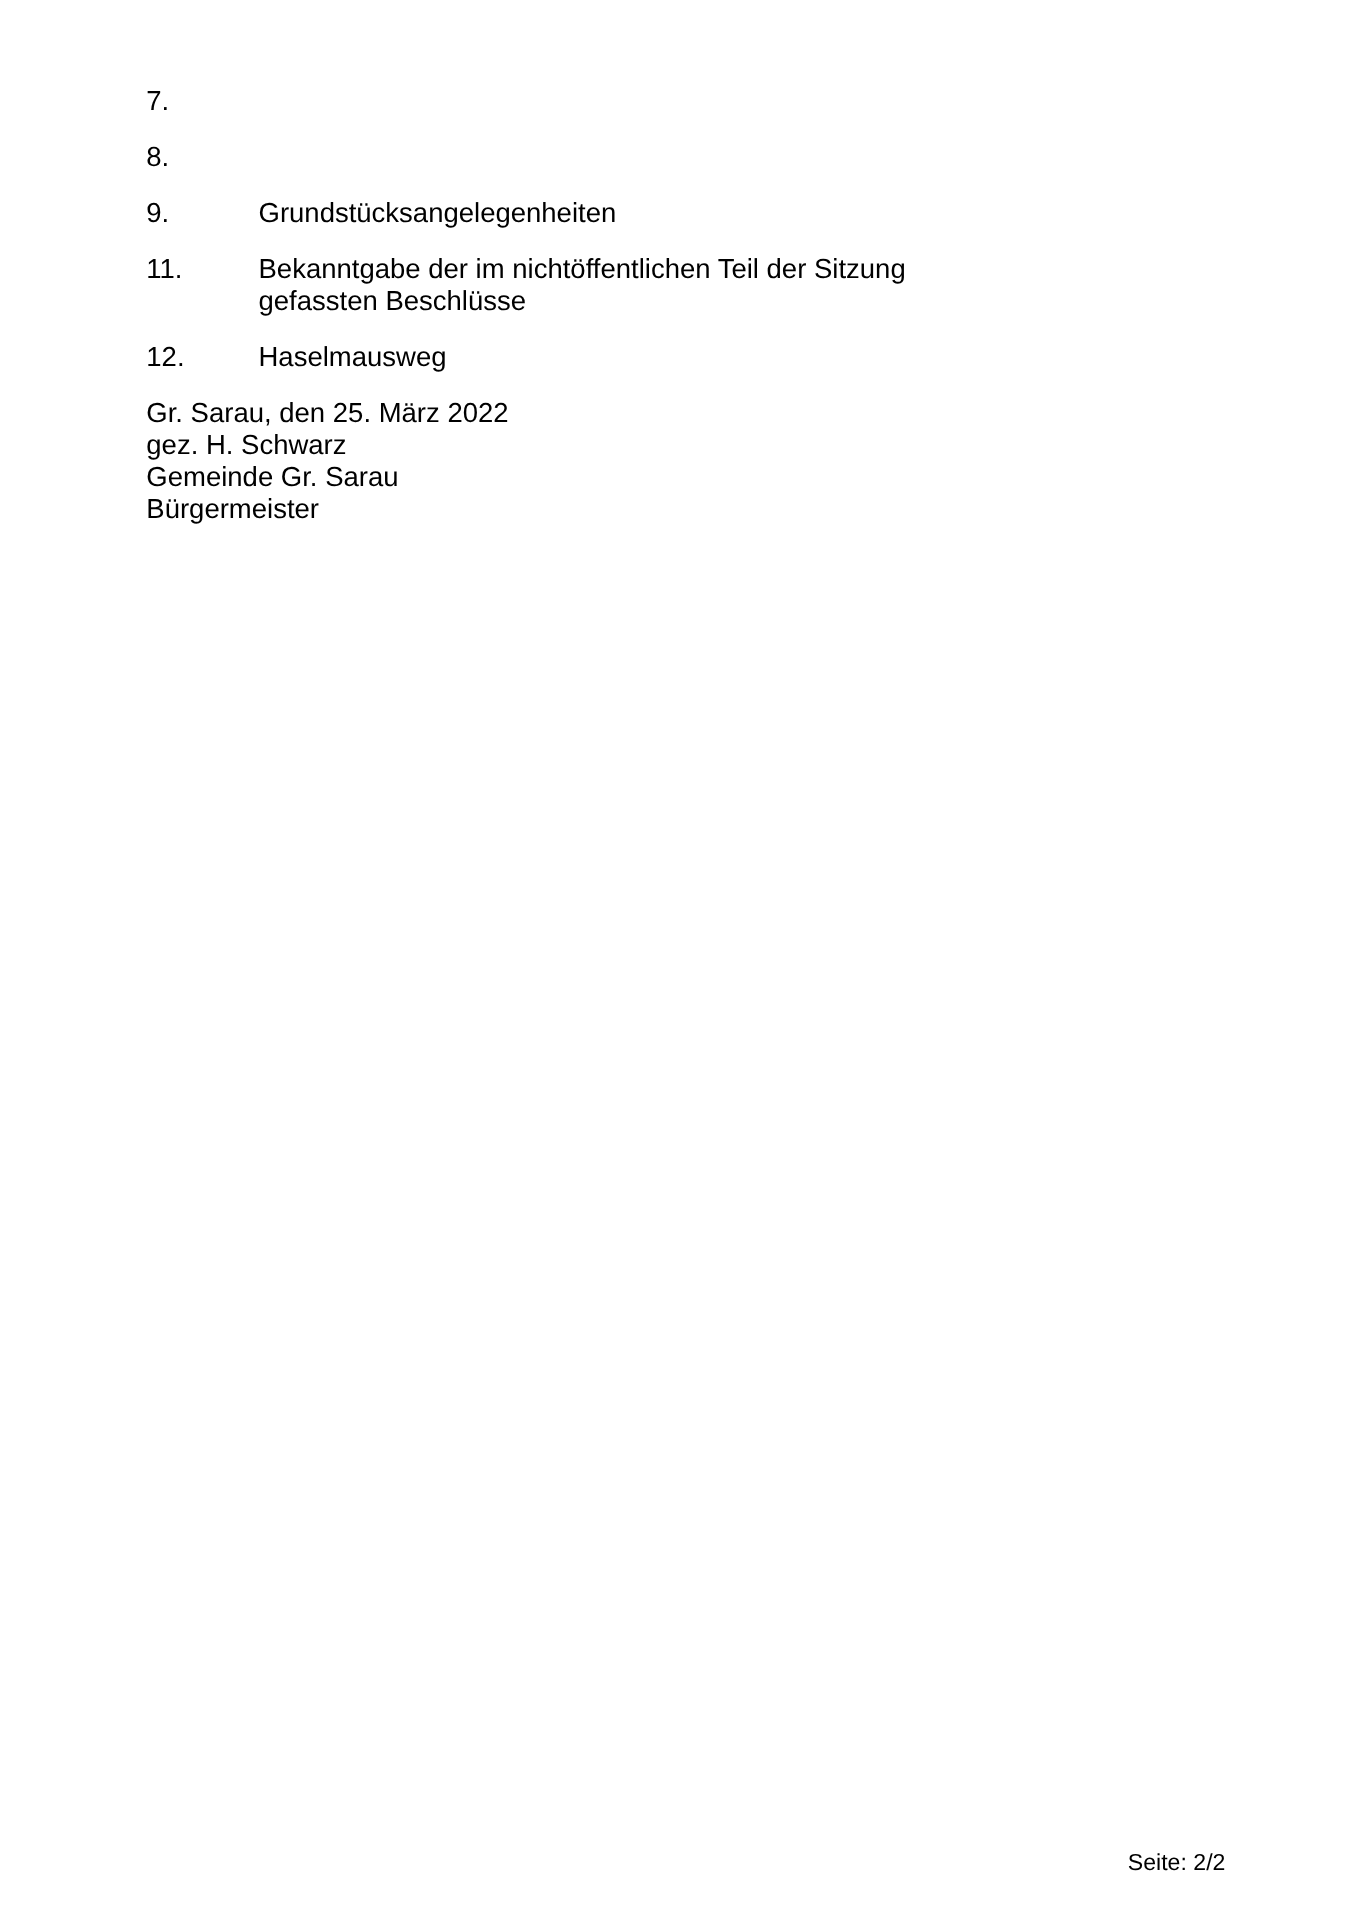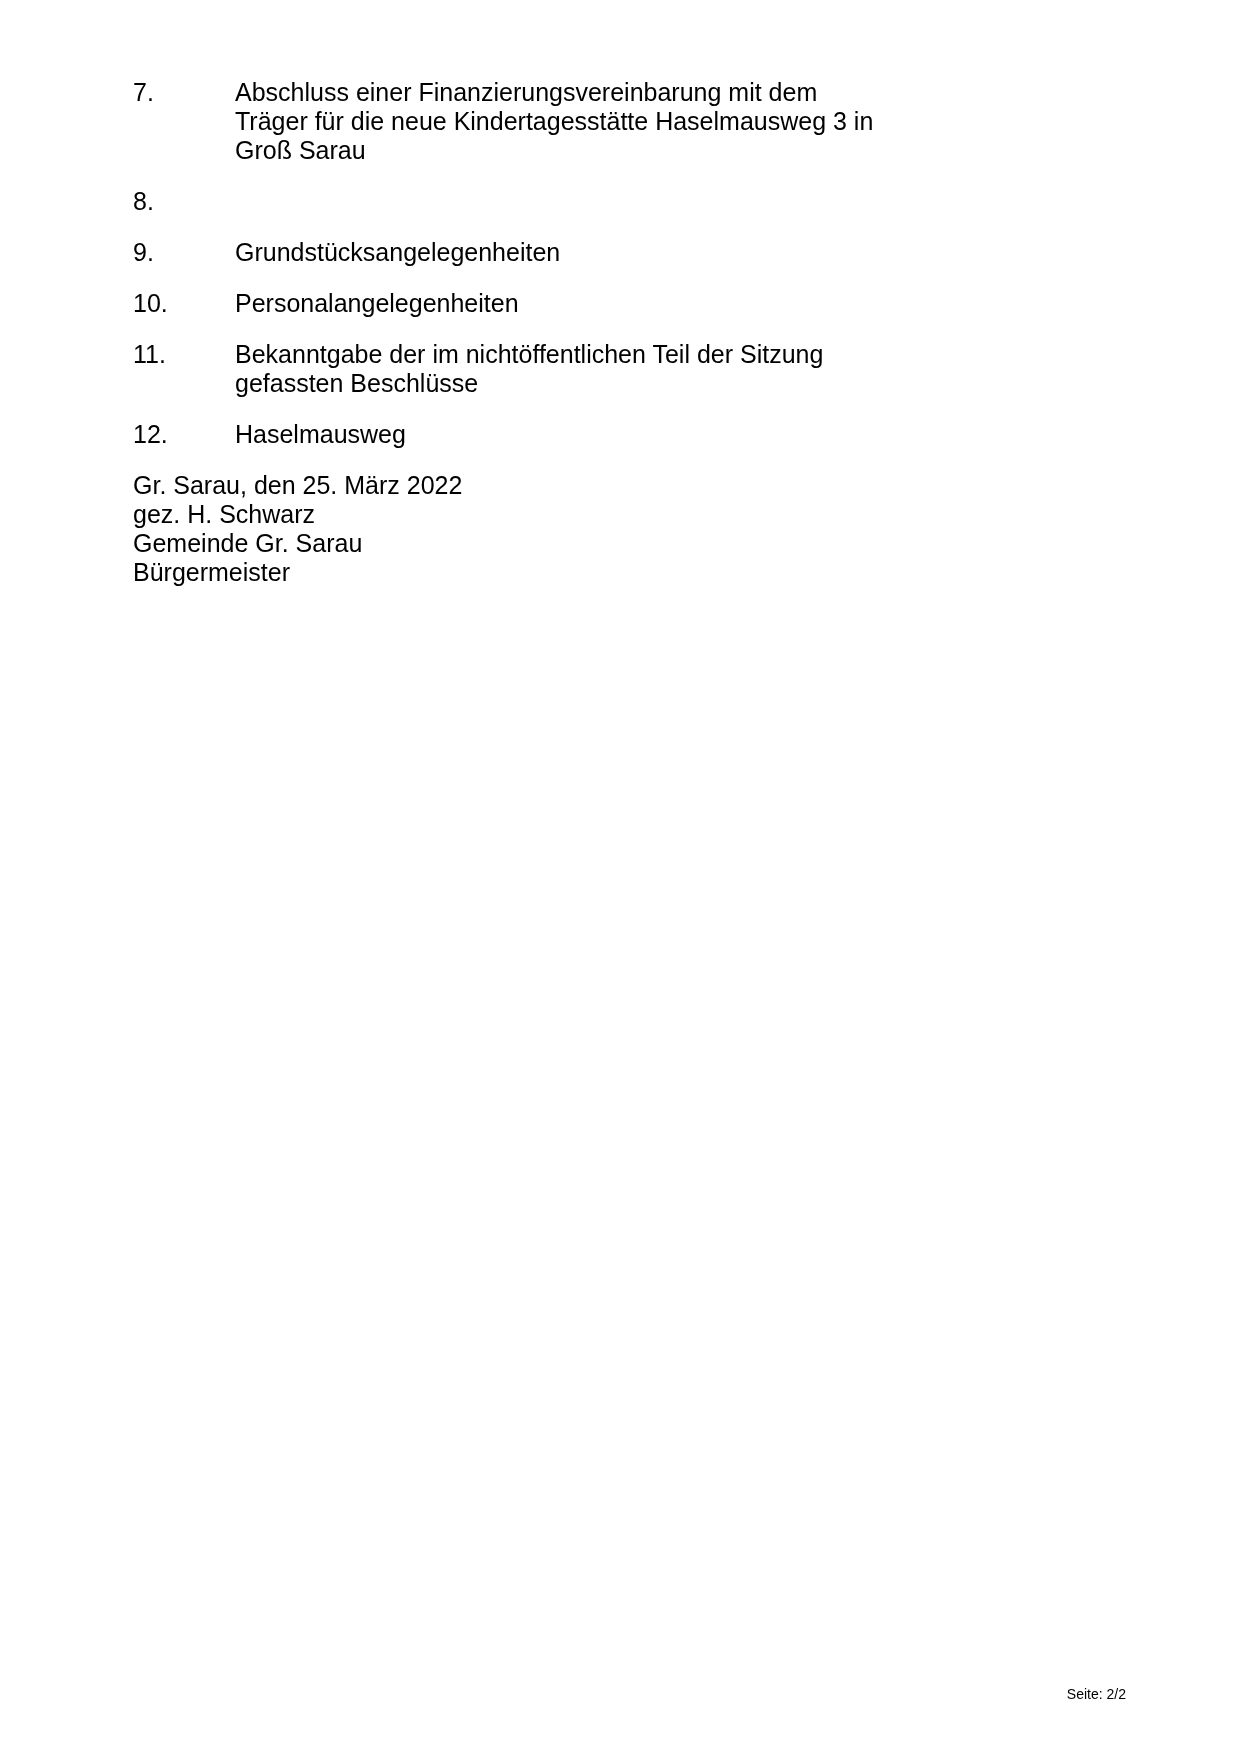--- a/index.html
+++ b/index.html
@@ -42,51 +42,44 @@
   }
   .signature-block {
     margin-top: 4px;
   }
   .signature-line {
     display: block;
   }
   .page-footer {
     position: absolute;
     top: 1682px;
-    right: 114px;
-    font-size: 14px;
+    right: 126px;
+    font-size: 21px;
     line-height: 24px;
   }
 </style>
 </head>
 <body>
 
 <div class="page">
   <div class="content">
 
     <div class="agenda-item">
       <div class="agenda-number">7.</div>
-      <div class="agenda-text">Abschluss einer Finanzierungsvereinbarung mit dem
-Träger für die neue Kindertagesstätte Haselmausweg 3 in
-Groß Sarau</div>
     </div>
 
     <div class="agenda-item">
       <div class="agenda-number">8.</div>
     </div>
 
     <div class="agenda-item">
       <div class="agenda-number">9.</div>
       <div class="agenda-text">Grundstücksangelegenheiten</div>
     </div>
 
-    <div class="agenda-item">
-      <div class="agenda-number">10.</div>
-      <div class="agenda-text">Personalangelegenheiten</div>
-    </div>
 
     <div class="agenda-item">
       <div class="agenda-number">11.</div>
       <div class="agenda-text">Bekanntgabe der im nichtöffentlichen Teil der Sitzung
 gefassten Beschlüsse</div>
     </div>
 
     <div class="agenda-item">
       <div class="agenda-number">12.</div>
       <div class="agenda-text">Haselmausweg</div>

